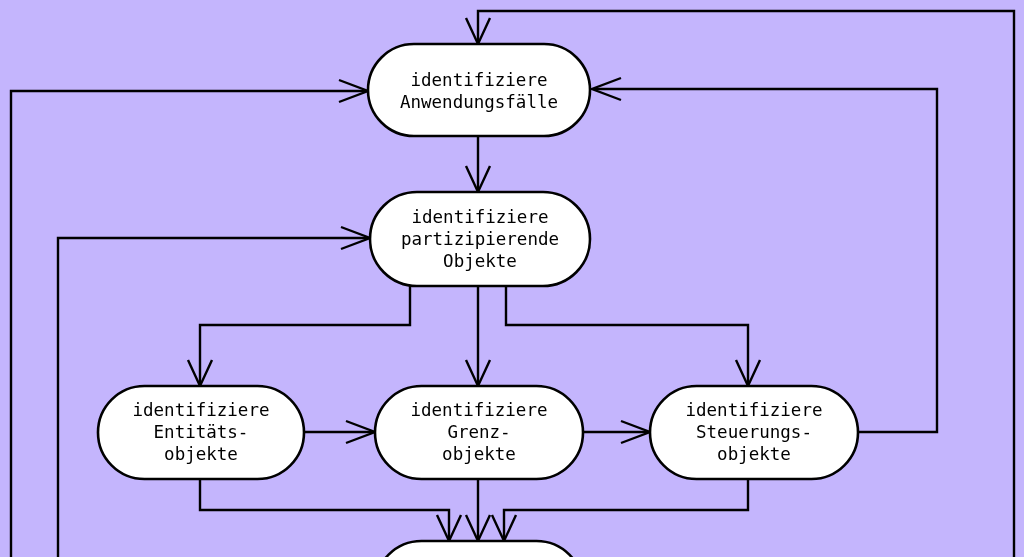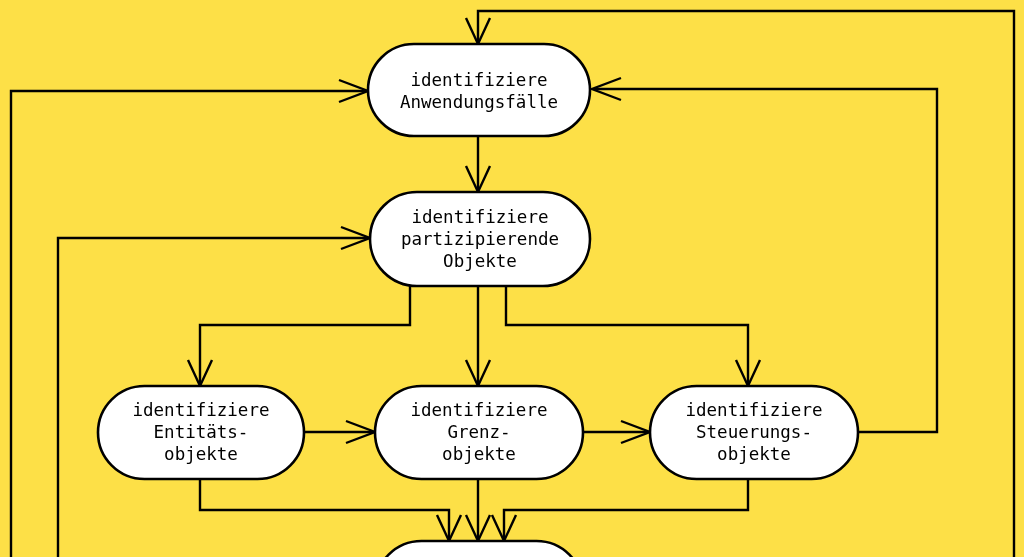--- a/index.html
+++ b/index.html
@@ -5,21 +5,21 @@
 <style>
   html, body {
     margin: 0;
     padding: 0;
     background: #ffffff;
   }
   #canvas-wrap {
     position: relative;
     width: 1024px;
     height: 557px;
-    background: #fde047;
+    background: #c4b5fd;
     overflow: hidden;
     font-family: "DejaVu Sans Mono", "Liberation Mono", monospace;
   }
   svg#diagram {
     display: block;
     width: 1024px;
     height: 557px;
   }
   .node-shape {
     fill: #ffffff;

